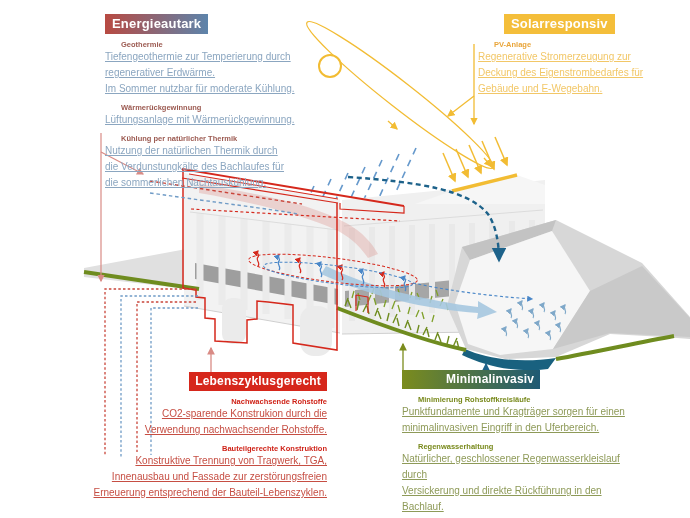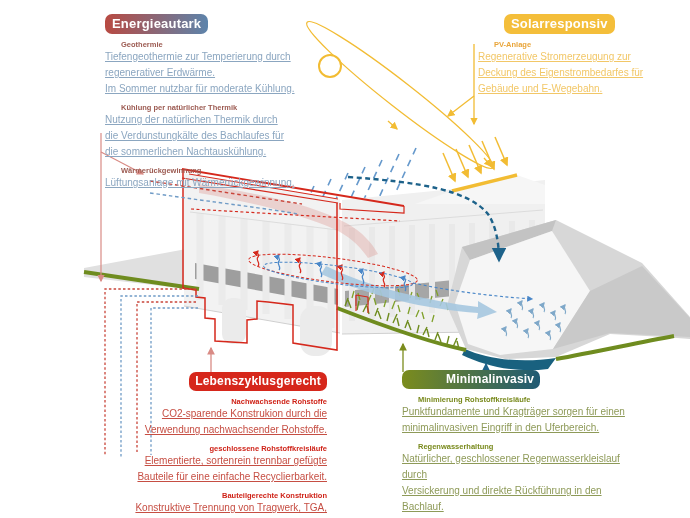--- a/index.html
+++ b/index.html
@@ -4,21 +4,21 @@
 <style>
   html,body{margin:0;padding:0;background:#fff;}
   #canvas{
     position:relative;width:690px;height:518px;background:#fff;overflow:hidden;
     font-family:"Liberation Sans", sans-serif;
   }
   #art{position:absolute;left:0;top:0;}
   .blk{position:absolute;}
   .hdr{
     display:inline-block;color:#fff;font-weight:bold;font-size:13px;
-    padding:2px 7px 3px 7px;margin-bottom:6px;letter-spacing:.2px;border-radius:7px;
+    padding:2px 7px 3px 7px;margin-bottom:6px;letter-spacing:.2px;
   }
   .hdr-sm{font-size:12px;padding:2px 6px 3px 6px;}
   .grad-energie{background:linear-gradient(90deg,#b84a42,#5d84ab);}
   .bg-solar{background:#f4be3a;margin-left:26px;}
   .bg-lebens{background:#d6271b;}
   .grad-minimal{background:linear-gradient(90deg,#7b8c1d,#1f5a74);padding-left:44px;}
   .item{margin-bottom:6px;}
   .h{font-weight:bold;font-size:7.5px;line-height:9px;margin-left:16px;}
   .b{font-size:10px;line-height:16px;white-space:pre-line;text-decoration:underline;}
   .energie-h{color:#9c5a51;} .energie-b{color:#8ba6c0;}
@@ -214,54 +214,49 @@
 
   <div class="blk" style="left:105px;top:14px;width:200px">
     <div class="hdr grad-energie">Energieautark</div>
     <div class="item">
       <div class="h energie-h">Geothermie</div>
       <div class="b energie-b">Tiefengeothermie zur Temperierung durch
 regenerativer Erdwärme.
 Im Sommer nutzbar für moderate Kühlung.</div>
     </div>
     <div class="item">
+      <div class="h energie-h">Wärmerückgewinnung</div>
+      <div class="b energie-b">Lüftungsanlage mit Wärmerückgewinnung.</div>
+    </div>
+    <div class="item">
       <div class="h energie-h">Kühlung per natürlicher Thermik</div>
       <div class="b energie-b">Nutzung der natürlichen Thermik durch
 die Verdunstungkälte des Bachlaufes für
 die sommerlichen Nachtauskühlung.</div>
     </div>
-    <div class="item">
-      <div class="h energie-h">Wärmerückgewinnung</div>
-      <div class="b energie-b">Lüftungsanlage mit Wärmerückgewinnung.</div>
-    </div>
   </div>
 
   <div class="blk" style="left:478px;top:14px;width:200px">
     <div class="hdr bg-solar">Solarresponsiv</div>
     <div class="item">
       <div class="h solar-h">PV-Anlage</div>
       <div class="b solar-b">Regenerative Stromerzeugung zur
 Deckung des Eigenstrombedarfes für
 Gebäude und E-Wegebahn.</div>
     </div>
   </div>
 
   <div class="blk right" style="right:363px;top:371px;width:235px">
     <div class="hdr hdr-sm bg-lebens">Lebenszyklusgerecht</div>
     <div class="item">
       <div class="h lebens-h">Nachwachsende Rohstoffe</div>
       <div class="b lebens-b">CO2-sparende Konstrukion durch die
 Verwendung nachwachsender Rohstoffe.</div>
     </div>
     <div class="item">
-      <div class="h lebens-h">geschlossene Rohstoffkreisläufe</div>
-      <div class="b lebens-b">Elementierte, sortenrein trennbar gefügte
-Bauteile für eine einfache Recyclierbarkeit.</div>
-    </div>
-    <div class="item">
       <div class="h lebens-h">Bauteilgerechte Konstruktion</div>
       <div class="b lebens-b">Konstruktive Trennung von Tragwerk, TGA,
 Innenausbau und Fassade zur zerstörungsfreien
 Erneuerung entsprechend der Bauteil-Lebenszyklen.</div>
     </div>
   </div>
 
   <div class="blk" style="left:402px;top:369px;width:240px">
     <div class="hdr hdr-sm grad-minimal">Minimalinvasiv</div>
     <div class="item">

